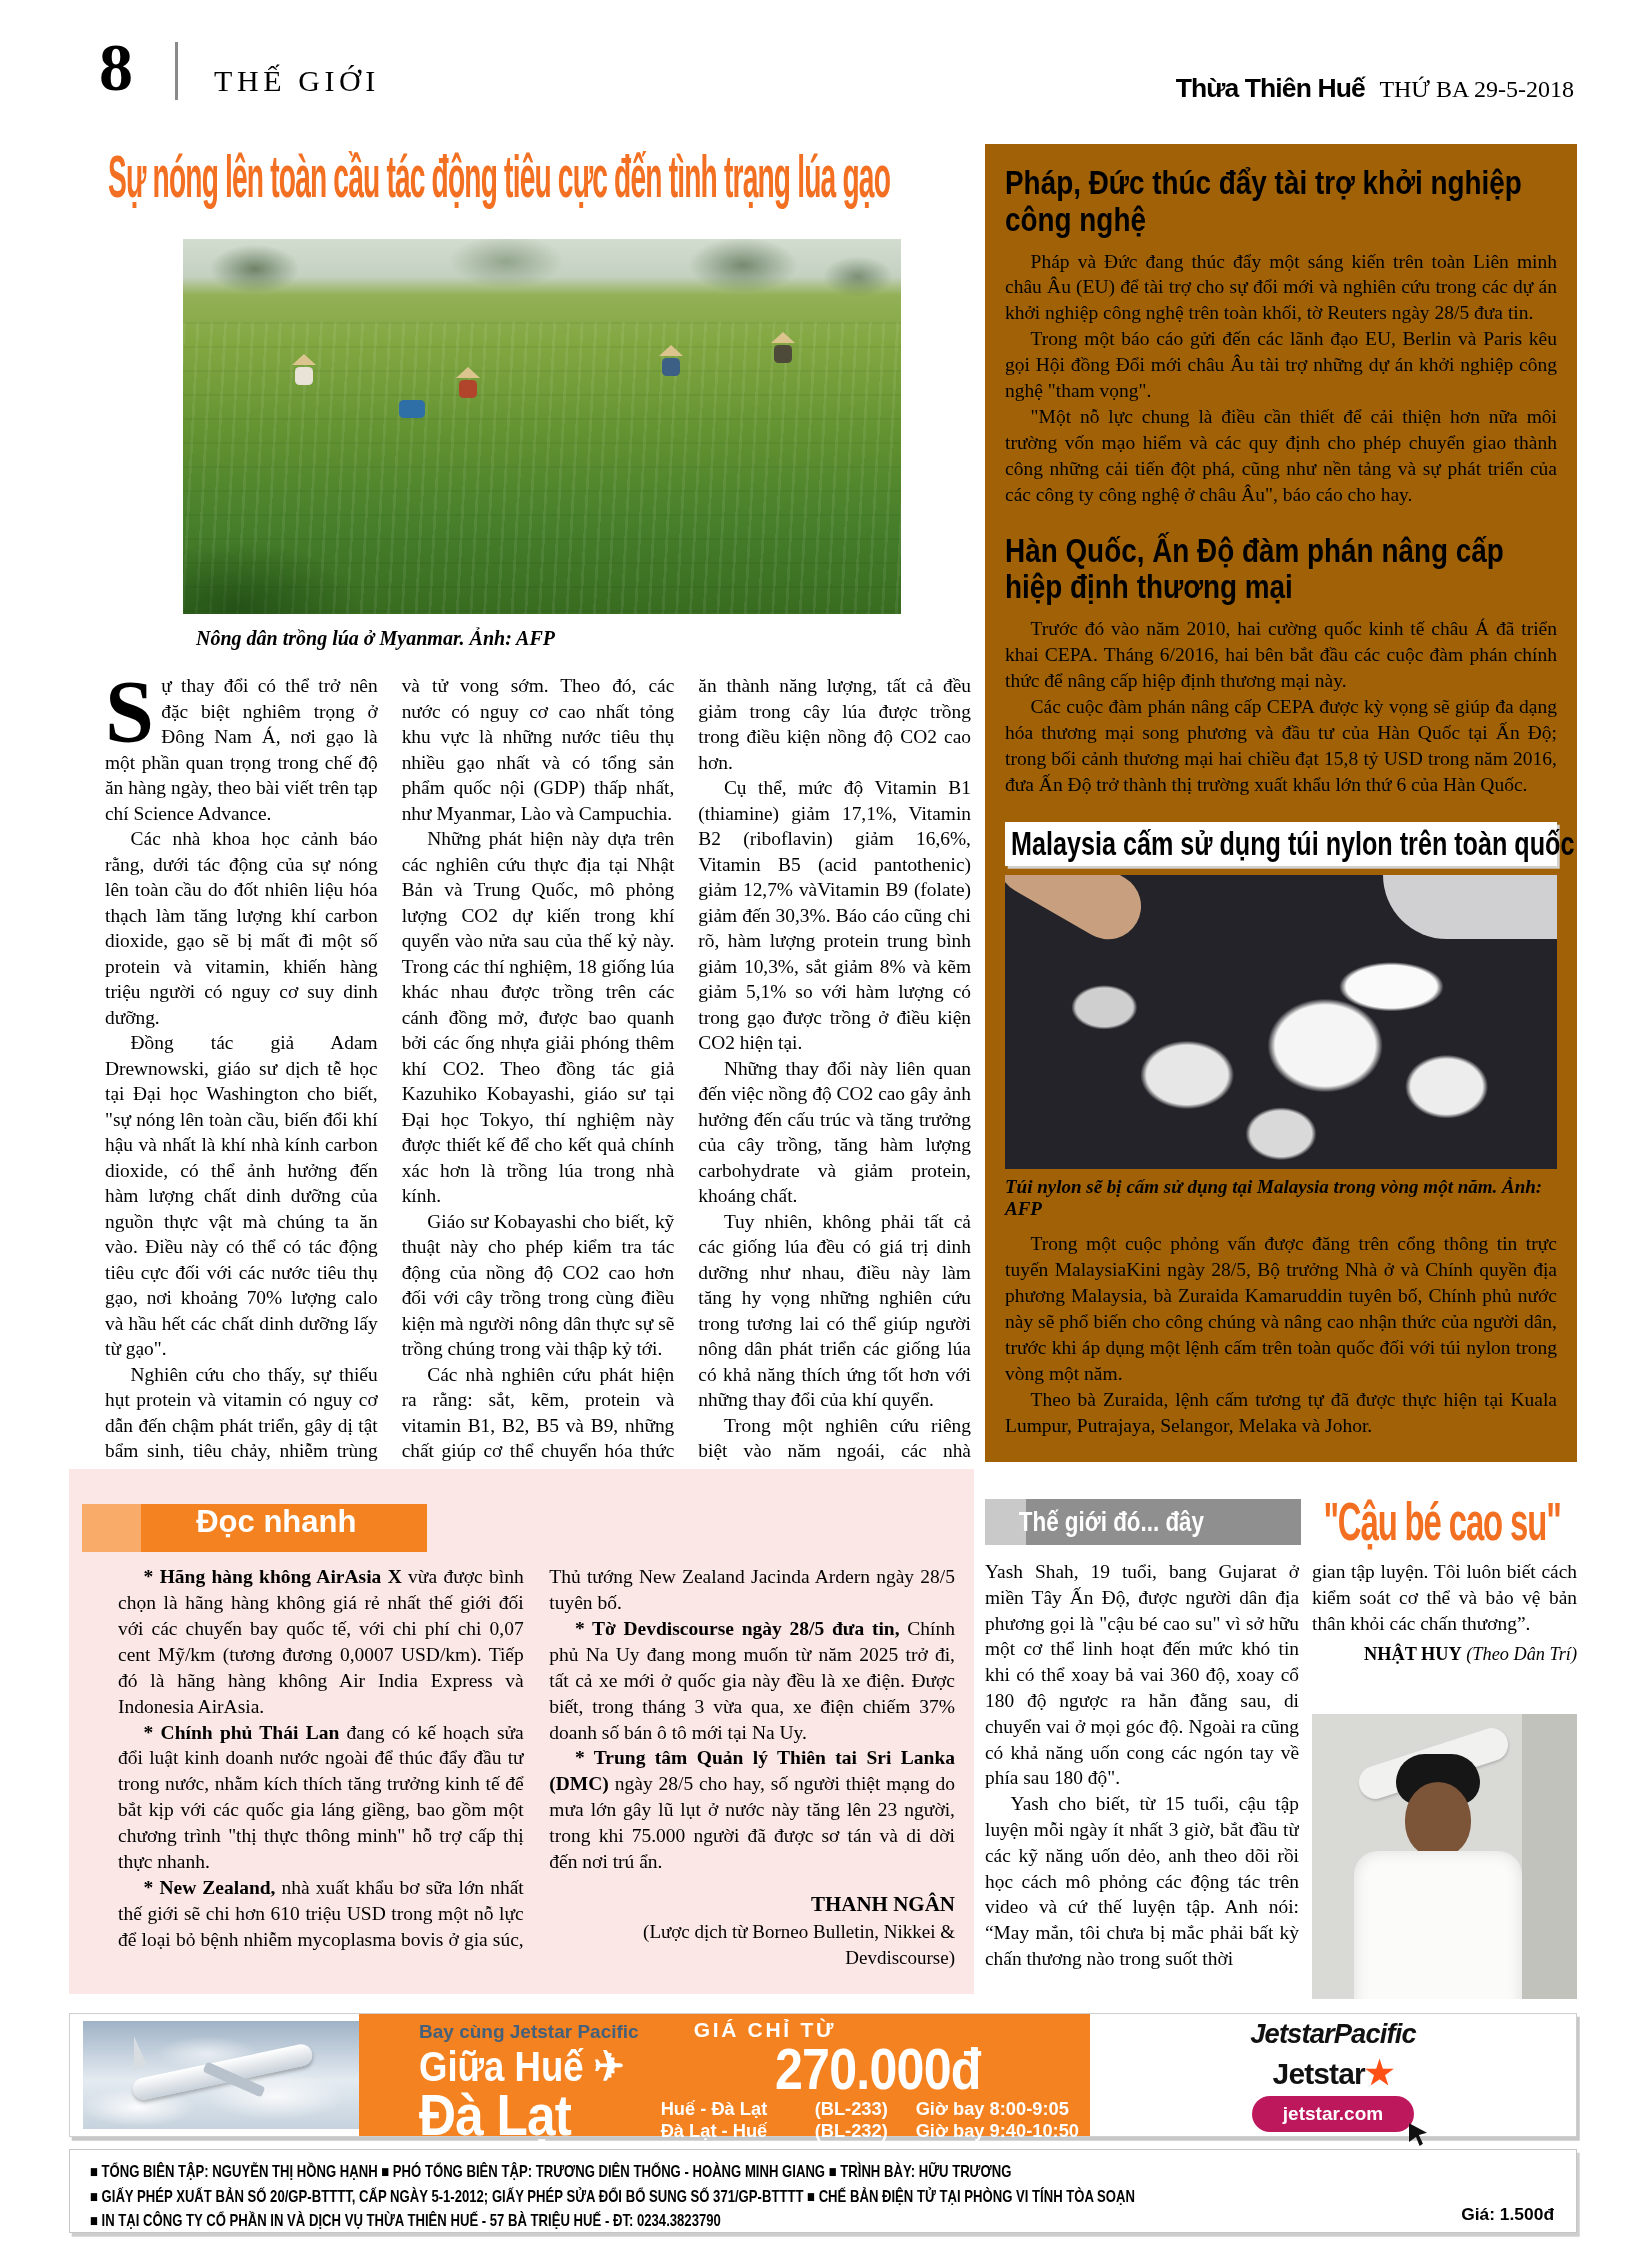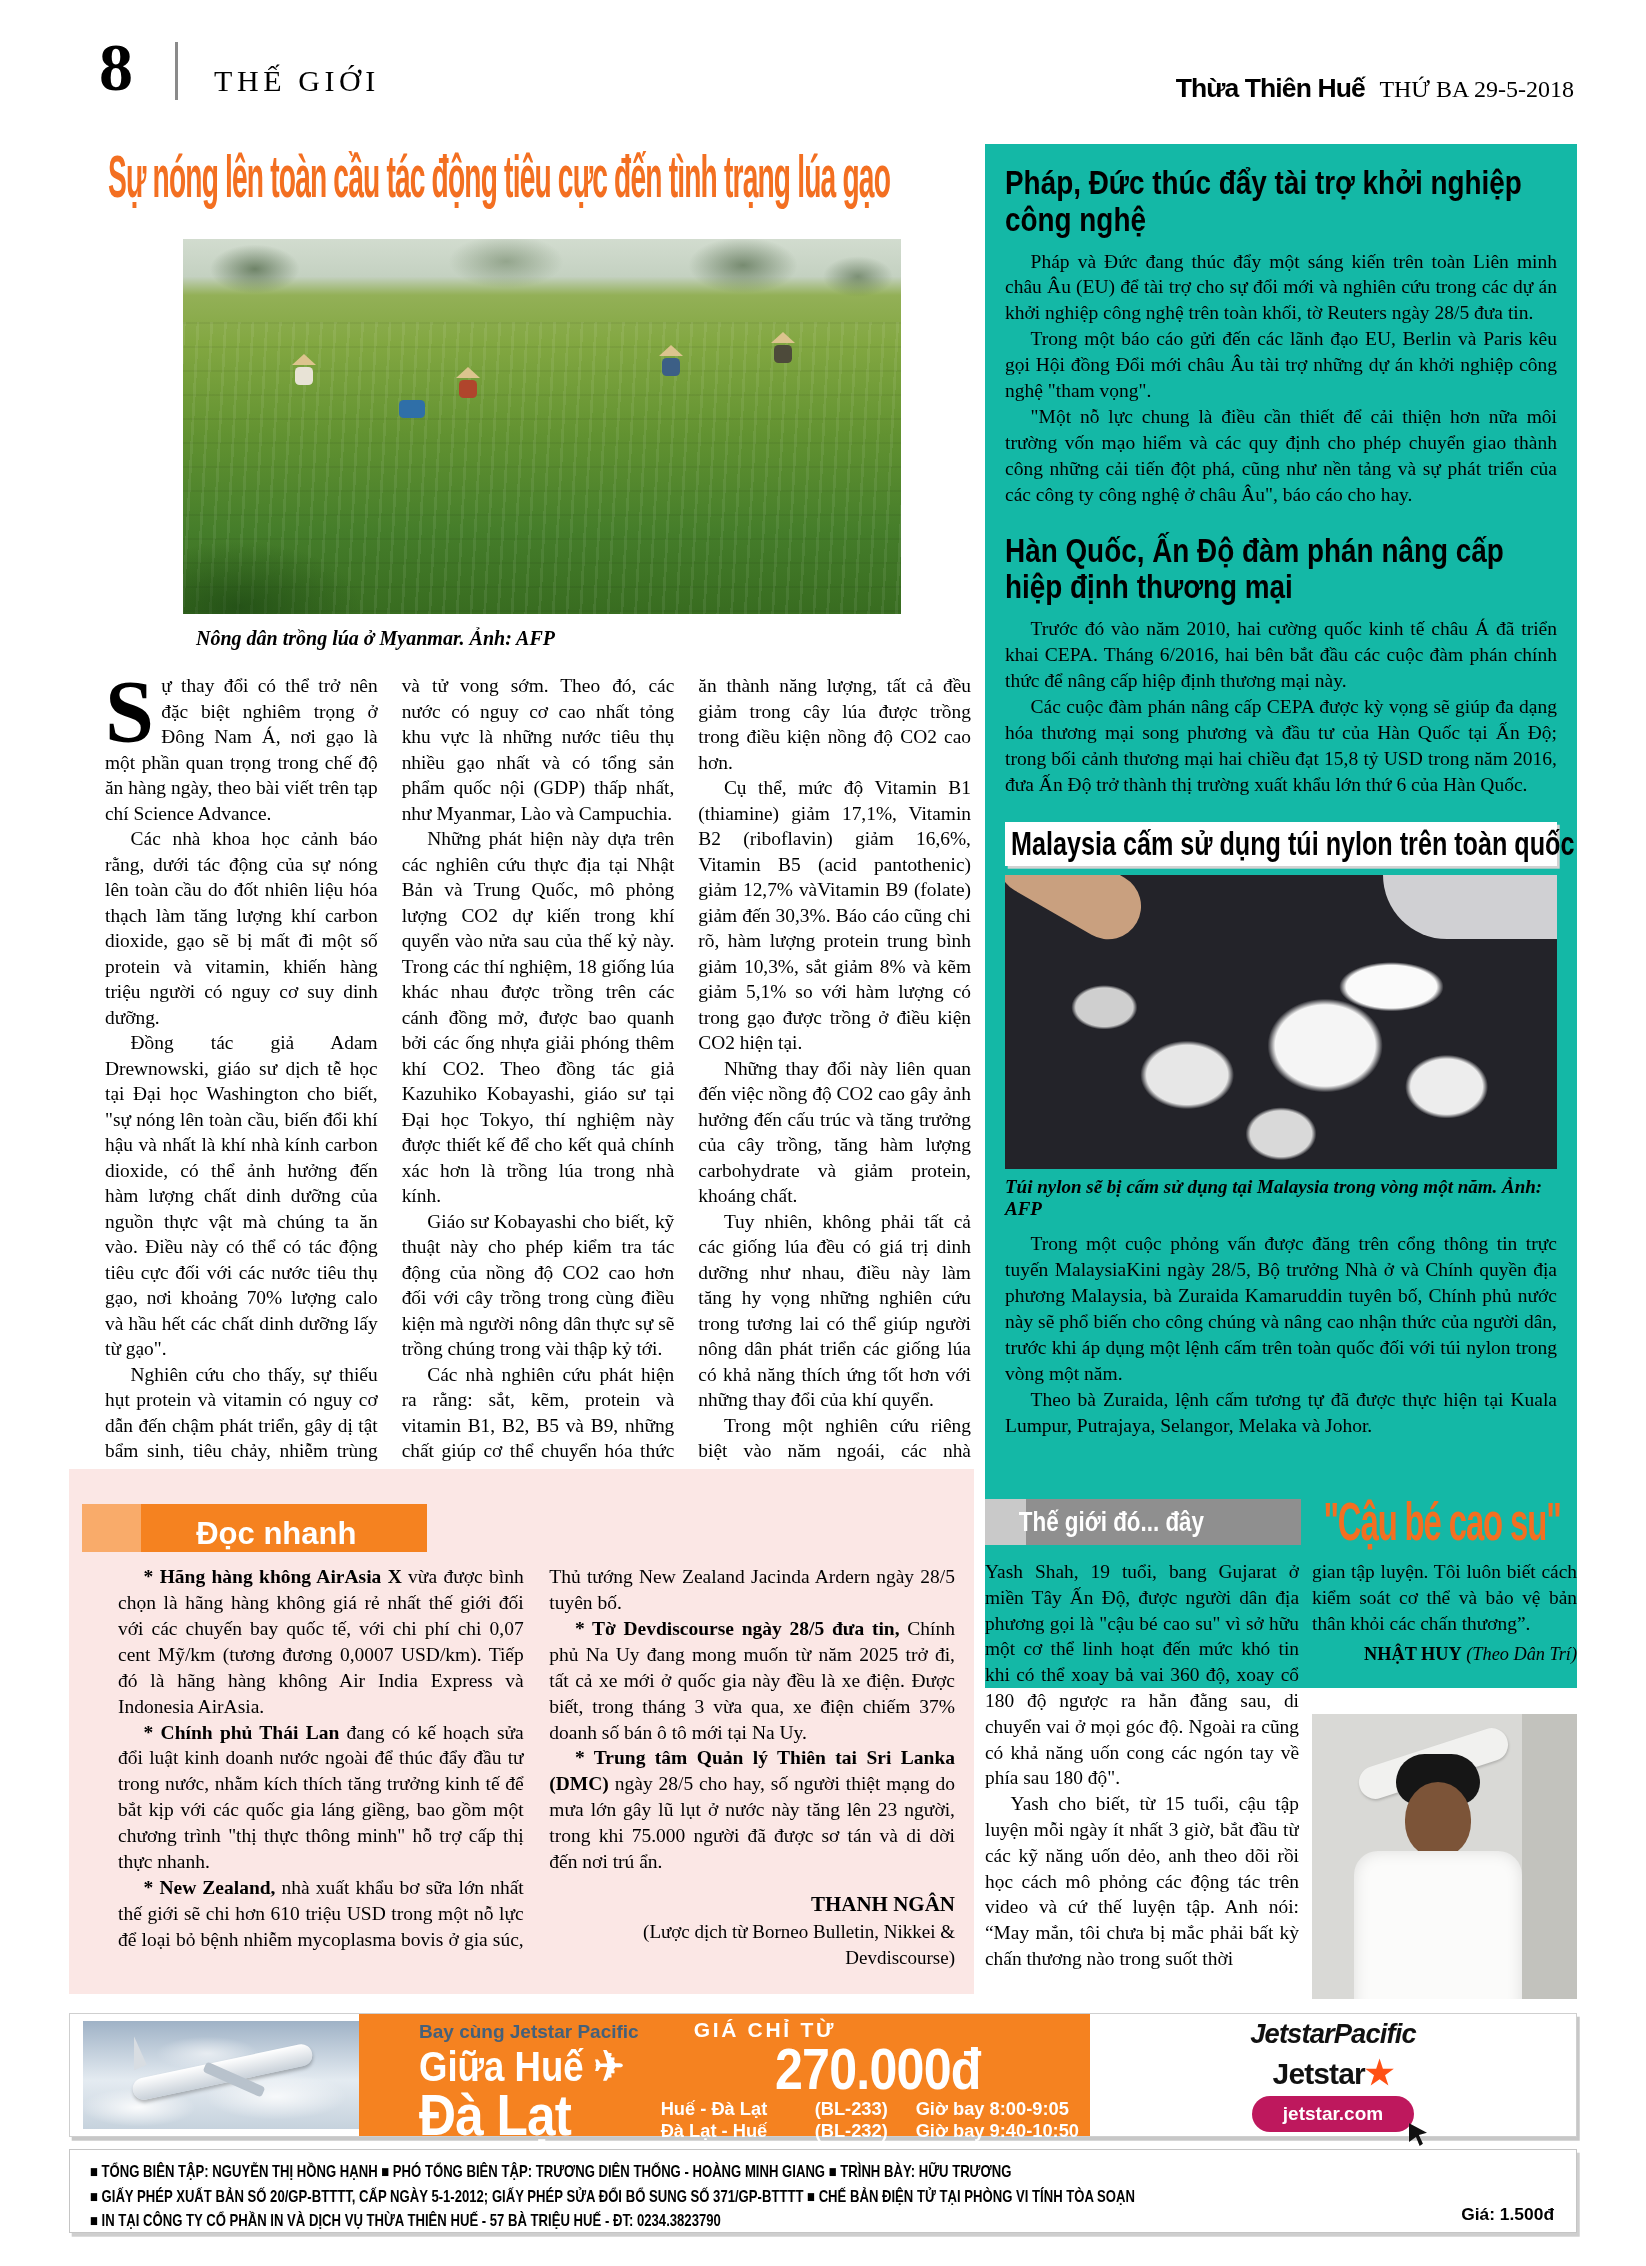--- a/index.html
+++ b/index.html
@@ -45,41 +45,41 @@
   
   .article{left:105px;top:673px;width:866px;height:799px;column-count:3;column-gap:24px;column-fill:auto;overflow:hidden;
     font-size:19.4px;line-height:1.315;text-align:justify}
   .article p{text-indent:25.6px}
   .article p:first-child{text-indent:0}
   .article p:first-child::first-letter{float:left;font-size:88px;line-height:.76;padding:5.5px 7.3px 0 0;font-weight:bold}
   .article p.byl,.pink p.byl{text-indent:0;text-align:right;font-weight:bold;font-size:21px;margin-top:16.4px;font-family:"Liberation Serif",serif}
   .article p.note,.pink p.note{text-indent:0;text-align:right;font-size:19px}
 
   
-  .panel{left:985px;top:144px;width:592px;height:1544px;background:#14b8a6;padding:14.6px 20px;overflow:hidden}
+  .panel{left:985px;top:144px;width:592px;height:1318px;background:#a16207;padding:14.6px 20px;overflow:hidden}
   .rtitle{font:bold 34px/1.08 "Liberation Sans",sans-serif;margin:5.5px 0 11px}
   .rtitle3{font:bold 34px/1.2 "Liberation Sans",sans-serif;margin:24px 0 9.1px;background:#fff;padding:1.8px 5.5px;box-shadow:2.7px 2.7px 0 #d2d2d2}
   .rbody p{font-size:19.5px;line-height:1.33;text-align:justify;text-indent:25.6px}
   .mt{margin-top:24px}
   .photo-nylon{position:relative;width:100%;height:294px;margin:5.5px 0 7.3px;background:#232329;overflow:hidden}
   .photo-nylon .bags{position:absolute;inset:0;background-image:
     radial-gradient(96px 78px at 58% 58%,#f5f5f5 0 52%,rgba(245,245,245,0) 60%),
     radial-gradient(78px 57px at 33% 68%,#e7e7e7 0 52%,rgba(231,231,231,0) 60%),
     radial-gradient(69px 53px at 80% 72%,#ededed 0 52%,rgba(237,237,237,0) 60%),
     radial-gradient(59px 44px at 50% 88%,#d9d9d9 0 52%,rgba(217,217,217,0) 60%),
     radial-gradient(87px 41px at 70% 38%,#fafafa 0 52%,rgba(250,250,250,0) 60%),
     radial-gradient(55px 37px at 18% 45%,#cfcfcf 0 52%,rgba(207,207,207,0) 60%)}
   .photo-nylon .arm{position:absolute;left:-12.8px;top:-24px;width:155px;height:66px;background:#c9a07f;transform:rotate(30deg);border-radius:33px}
   .photo-nylon .sleeve{position:absolute;right:-18.3px;top:-27.4px;width:192px;height:91px;background:#e3e3e6;border-radius:0 0 0 64px;opacity:.9}
   .mcap{font:bold italic 19px "Liberation Serif",serif;margin:1.8px 0 11px}
 
   
   .pinkbox{left:69px;top:1469px;width:905px;height:525px;background:#fbe7e5}
   .dn-banner{position:absolute;left:12.8px;top:35px;width:345px;height:48px;
-    background:linear-gradient(90deg,#f9ab6a 0 17%,#f58220 17%);display:flex;align-items:flex-end;justify-content:center}
+    background:linear-gradient(90deg,#f9ab6a 0 17%,#f58220 17%);display:flex;align-items:flex-start;justify-content:center}
   .dn-banner span{color:#fff;font:bold 31px "Liberation Sans",sans-serif;letter-spacing:0;padding-left:44px}
   .pink{position:absolute;left:49px;top:95px;width:837px;height:417px;column-count:2;column-gap:25.6px;column-fill:auto;overflow:hidden;
     font-size:19.5px;line-height:1.33;text-align:justify}
   .pink p{text-indent:25.6px}
   .pink p b{font-family:"Liberation Serif",serif}
 
   
   .tg-badge{left:985px;top:1499px;width:316px;height:46px;background:linear-gradient(90deg,#c9c9c9 0 13%,#8f8f8f 13%);
     display:flex;align-items:center}
   .tg-badge .t{color:#fff;font:bold 28px "Liberation Sans",sans-serif;text-align:center}

